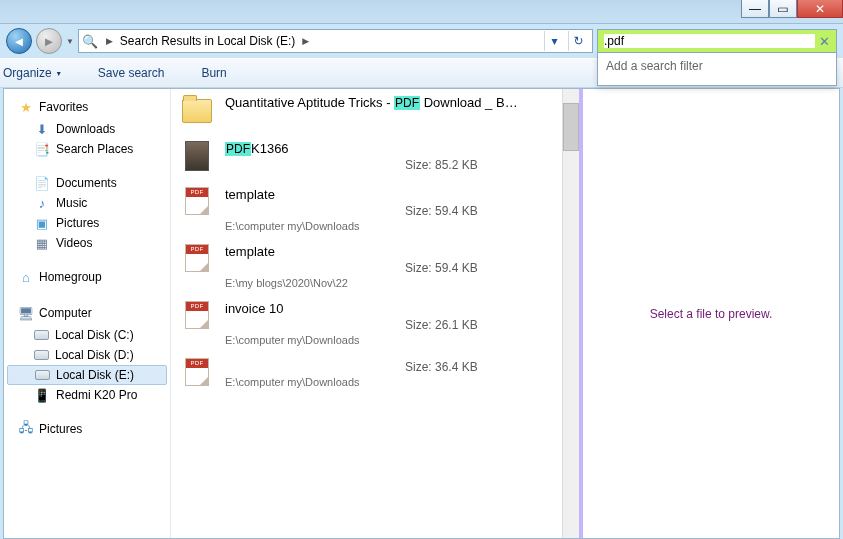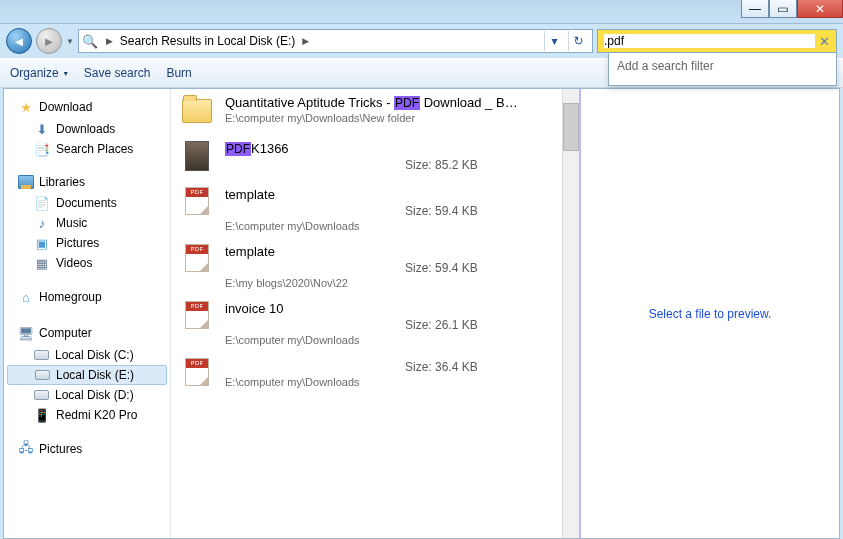--- a/index.html
+++ b/index.html
@@ -9,27 +9,27 @@
   .win-btn { width:28px; height:18px; border:1px solid #6a8caa; border-top:none; background:linear-gradient(#f5fafe,#dce9f5); display:flex; align-items:center; justify-content:center; font-size:10px; }
   .win-close { width:46px; background:linear-gradient(#e67a6e,#cf4a3b); color:#fff; border-color:#a33; }
   .navbar { height:34px; display:flex; align-items:center; padding:0 6px; gap:4px; }
   .navcircle { width:26px; height:26px; border-radius:50%; background:radial-gradient(circle at 35% 30%,#9fd3f7,#1e6fb3); border:1px solid #1a5a94; display:flex; align-items:center; justify-content:center; color:#fff; font-size:13px; }
   .navcircle.disabled { background:radial-gradient(circle at 35% 30%,#eee,#bbb); border-color:#999; color:#888; }
   .addrbar { flex:1; height:24px; background:#fff; border:1px solid #8aa9c2; display:flex; align-items:center; padding:0 4px; gap:4px; }
   .addr-chev { font-size:9px; color:#555; padding:0 3px; }
   .addr-spacer { flex:1; }
   .addr-btn { width:20px; height:20px; display:flex; align-items:center; justify-content:center; color:#1e52a0; border-left:1px solid #ccd8e4; }
   .search-wrap { position:relative; width:240px; }
-  .searchbox { width:100%; height:24px; background:#fde047; border:1px solid #8aa9c2; display:flex; align-items:center; padding:0 6px; position:relative; }
+  .searchbox { width:100%; height:24px; background:#bef264; border:1px solid #8aa9c2; display:flex; align-items:center; padding:0 6px; position:relative; }
   .searchbox input { border:none; outline:none; flex:1; font-size:12px; font-style: normal; }
   .search-x { color:#5a7fb0; font-size:13px; padding-left:4px; }
-  .search-popup { position:absolute; top:24px; left:0; right:0; background:#fff; border:1px solid #8aa9c2; border-top:none; padding:6px 8px 8px; z-index:10; box-shadow:0 3px 6px rgba(0,0,0,.15);margin-left:11px; }
+  .search-popup { position:absolute; top:24px; left:0; right:0; background:#fff; border:1px solid #8aa9c2; border-top:none; padding:6px 8px 8px; z-index:10; box-shadow:0 3px 6px rgba(0,0,0,.15); }
   .search-popup .hint { color:#666; margin-bottom:4px; }
   .search-popup .filters a { color:#0066cc; margin-right:12px; cursor:pointer; }
-  .toolbar { height:30px; background:linear-gradient(#f6fafe,#e3eef8); border-top:1px solid #fff; border-bottom:1px solid #c4d5e3; display:flex; align-items:center; padding:0 10px; gap:16px; }
+  .toolbar { height:30px; background:linear-gradient(#f6fafe,#e3eef8); border-top:1px solid #fff; border-bottom:1px solid #c4d5e3; display:flex; align-items:center; padding:0 3px; gap:37px; }
   .toolbar .item { color:#1b3f75; display:flex; align-items:center; gap:3px; cursor:pointer; }
   .toolbar .drop::after { content:"▾"; font-size:8px; color:#1b3f75; margin-left:2px; }
   .main { display:flex; position:absolute; top:88px; bottom:0; left:3px; right:3px; background:#fff; border:1px solid #9eb8cd; }
   .navpane { width:167px; border-right:1px solid #e4e9ef; padding:8px 0; overflow:hidden; }
   .navgroup { margin-bottom:14px; }
   .navhead { display:flex; align-items:center; gap:5px; padding:2px 6px 4px 14px; }
   .navitem { display:flex; align-items:center; gap:6px; padding:2px 6px 2px 30px; height:20px; cursor:pointer; }
   .navitem.sel { background:#dbeaf9; border:1px solid #a8c8e4; border-radius:2px; margin:0 3px; padding-left:27px; }
   .ico { width:16px; height:16px; display:inline-flex; align-items:center; justify-content:center; font-size:13px; }
   .star { color:#f5c04a; }
@@ -53,24 +53,24 @@
   .img-thumb{width:24px;height:30px;background:linear-gradient(#7a6a5a,#3d352d);border:1px solid #555;}
   .pdf-thumb{width:24px;height:28px;background:#fff;border:1px solid #c7b7a8;position:relative;}
   .pdf-thumb::before{content:"";position:absolute;top:0;left:0;right:0;height:9px;background:#c1392b;}
   .pdf-thumb::after{content:"PDF";position:absolute;top:0;left:0;right:0;color:#fff;font-size:6px;text-align:center;line-height:9px;letter-spacing:.3px;}
   .pdf-thumb .curl{position:absolute;bottom:0;right:0;width:8px;height:8px;background:linear-gradient(135deg,#fff 48%,#c7b7a8 52%);}
   .rowbody { flex:1; min-width:0; }
   .title { font-size:13px; color:#000; white-space:nowrap; overflow:hidden; text-overflow:ellipsis; }
   .sub { color:#6c6c6c; font-size:11px; margin-top:2px; }
   .meta { display:flex; justify-content:flex-start; gap:40px; margin-top:2px; color:#5a5a5a; font-size:11px; }
   .meta .sz{ margin-left:180px; }
-  .hl { background:#8b5cf6; padding:0 1px; }
+  .hl { background:#5eead4; padding:0 1px; }
   .scrollbar { width:17px; background:#f0f0f0; border-left:1px solid #dcdcdc; }
   .scrollbar .thumb-s{background:#cdcdcd;height:48px;margin-top:14px;border:1px solid #b5b5b5;}
-  .preview { width:260px; border-left:2px solid #c4b5fd; display:flex; align-items:center; justify-content:center; color:#1d4ed8; font-size:12px; }
+  .preview { width:260px; border-left:4px solid #c4b5fd; display:flex; align-items:center; justify-content:center; color:#701a75; font-size:12px; }
   .small-chev{font-size:8px;color:#555}
   .dd-ico{color:#4a7bb2;}
 </style>
 </head>
 <body>
 
 <div class="titlebar-blur">
   <div class="win-btns">
     <div class="win-btn">
         <span>—</span>
@@ -112,36 +112,32 @@
   <span class="item drop">Organize</span>
   <span class="item">Save search</span>
   <span class="item">Burn</span>
 </div>
 
 <div class="main">
   <div class="navpane">
     <div class="navgroup">
       <div class="navhead">
           <span class="ico star">★</span>
-          <span>Download</span>
+          <span>Favorites</span>
         </div>
       <div class="navitem">
           <span class="ico dd-ico">⬇</span>
           <span>Downloads</span>
         </div>
       <div class="navitem">
           <span class="ico">📑</span>
           <span>Search Places</span>
         </div>
     </div>
     <div class="navgroup">
-      <div class="navhead">
-          <span class="lib-ico"></span>
-          <span>Libraries</span>
-        </div>
       <div class="navitem">
           <span class="ico doc-ico">📄</span>
           <span>Documents</span>
         </div>
       <div class="navitem">
           <span class="ico music-ico">♪</span>
           <span>Music</span>
         </div>
       <div class="navitem">
           <span class="ico pic-ico">▣</span>
@@ -159,51 +155,50 @@
         </div>
     </div>
     <div class="navgroup">
       <div class="navhead">
           <span class="ico comp-ico">🖥</span>
           <span>Computer</span>
         </div>
       <div class="navitem">
           <span class="drive-ico"></span>
           <span>Local Disk (C:)</span>
+        </div>
+      <div class="navitem">
+          <span class="drive-ico"></span>
+          <span>Local Disk (D:)</span>
         </div>
       <div class="navitem sel">
           <span class="drive-ico"></span>
           <span>Local Disk (E:)</span>
         </div>
       <div class="navitem">
-          <span class="drive-ico"></span>
-          <span>Local Disk (D:)</span>
-        </div>
-      <div class="navitem">
           <span class="ico">📱</span>
           <span>Redmi K20 Pro</span>
         </div>
     </div>
     <div class="navgroup">
       <div class="navhead">
           <span class="ico net-ico">🖧</span>
           <span>Pictures</span>
         </div>
     </div>
   </div>
 
   <div class="content">
     <div class="results" id="results">
         <div class="row">
           <div class="thumb">
             <div class="folder-thumb"></div>
           </div>
           <div class="rowbody">
             <div class="title">Quantitative Aptitude Tricks - <span class="hl">PDF</span> Download _ B…</div>
-            <div class="sub">E:\computer my\Downloads\New folder</div>
           </div>
         </div>
         <div class="row">
           <div class="thumb">
             <div class="img-thumb"></div>
           </div>
           <div class="rowbody">
             <div class="title"><span class="hl">PDF</span>K1366</div>
             <div class="meta">
               <span class="sz">Size: 85.2 KB</span>

